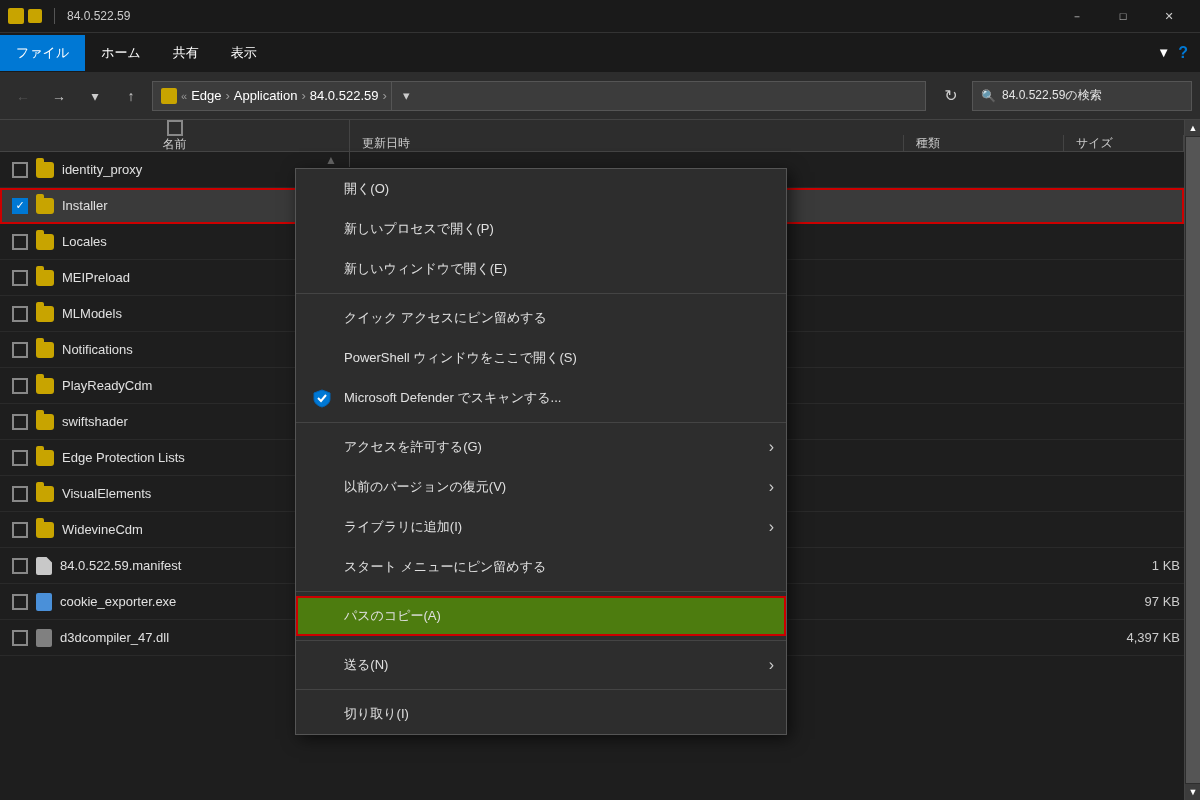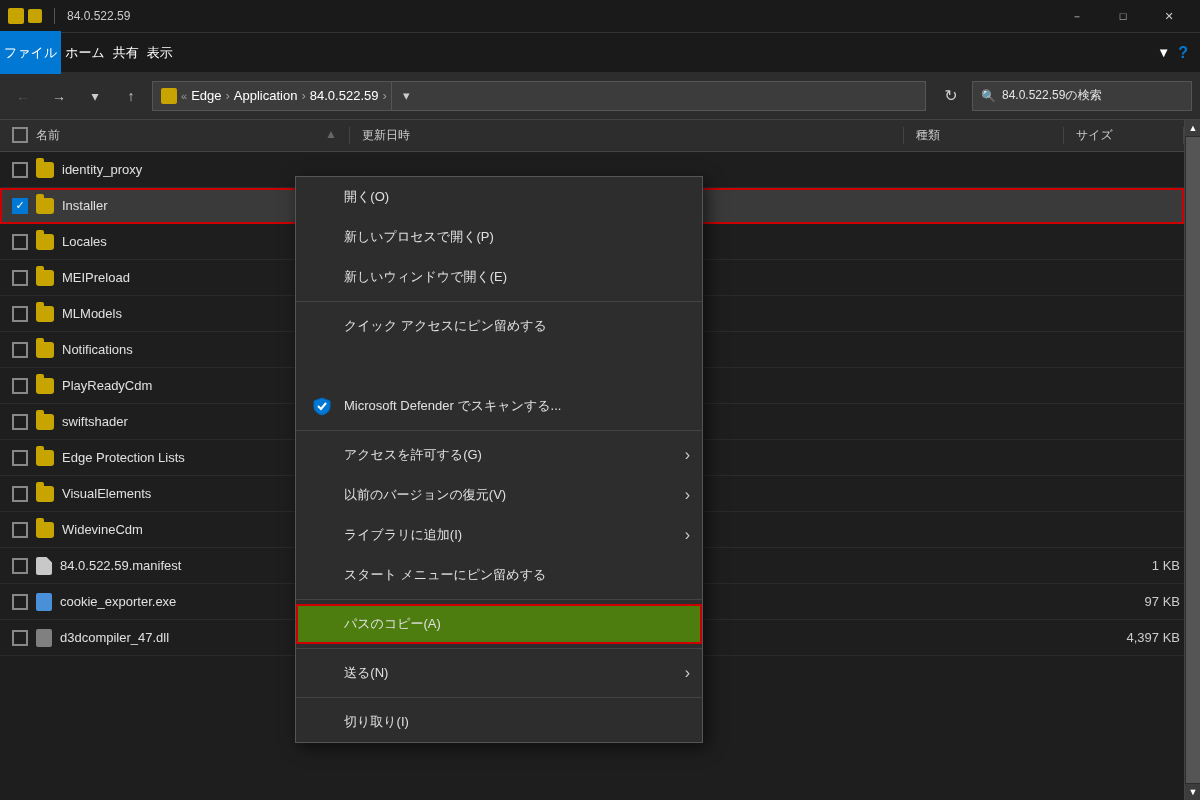--- a/index.html
+++ b/index.html
@@ -68,24 +68,24 @@
     
     .menu-bar {
       height: 40px;
       background: #1a1a1a;
       display: flex;
       align-items: center;
       padding: 0 0;
       border-top: 1px solid #333;
     }
     .menu-item {
-      padding: 8px 4px;
+      padding: 8px 16px;
       font-size: 13px;
       cursor: pointer;
-      height: 43px;
+      height: 36px;
       display: flex;
       align-items: center;
     }
     .menu-item.active {
       background: #0078d4;
       color: white;
     }
     .menu-chevron {
       margin-left: auto;
       padding: 8px 12px;
@@ -197,21 +197,22 @@
       align-items: center;
     }
     .col-header {
       padding: 0 12px;
       font-size: 12px;
       color: #cccccc;
       border-right: 1px solid #444;
     }
     .col-header:first-child {
       display: flex;
-      gap: 8px;
+      align-items: center;
+      flex-direction: column;
     }
 
     
     .file-row {
       display: grid;
       grid-template-columns: 350px 1fr 160px 120px;
       height: 36px;
       align-items: center;
       border-bottom: 1px solid #2a2a2a;
       cursor: pointer;
@@ -299,23 +300,23 @@
     .cb-box.checked {
       background: #0078d4;
       border-color: #0078d4;
       color: white;
       font-size: 11px;
     }
 
     
     .context-menu {
       position: absolute;
-      top: 56px;
+      top: 48px;
       left: 295px;
-      width: 408px;
+      width: 492px;
       background: #2d2d2d;
       border: 1px solid #555;
       z-index: 100;
       box-shadow: 4px 4px 16px rgba(0,0,0,0.6);
     }
     .ctx-item {
       height: 40px;
       display: flex;
       align-items: center;
       padding: 0 16px;
@@ -610,20 +611,21 @@
         <div class="ctx-icon"></div>
         <span>新しいウィンドウで開く(E)</span>
       </div>
       <div class="ctx-separator"></div>
       <div class="ctx-item">
         <div class="ctx-icon"></div>
         <span>クイック アクセスにピン留めする</span>
       </div>
       <div class="ctx-item">
         <div class="ctx-icon"></div>
+        <span>PowerShell ウィンドウをここで開く(S)</span>
       </div>
       <div class="ctx-item">
         <div class="ctx-icon">
           <svg width="20" height="20" viewBox="0 0 20 20">
             <path d="M10 2 L18 5 L18 11 C18 15 14 18 10 19 C6 18 2 15 2 11 L2 5 Z" fill="#0078d4" stroke="#0066bb" stroke-width="1"></path>
             <path d="M6 10 L9 13 L14 7" stroke="white" stroke-width="2" fill="none"></path>
           </svg>
         </div>
         <span>Microsoft Defender でスキャンする...</span>
       </div>

